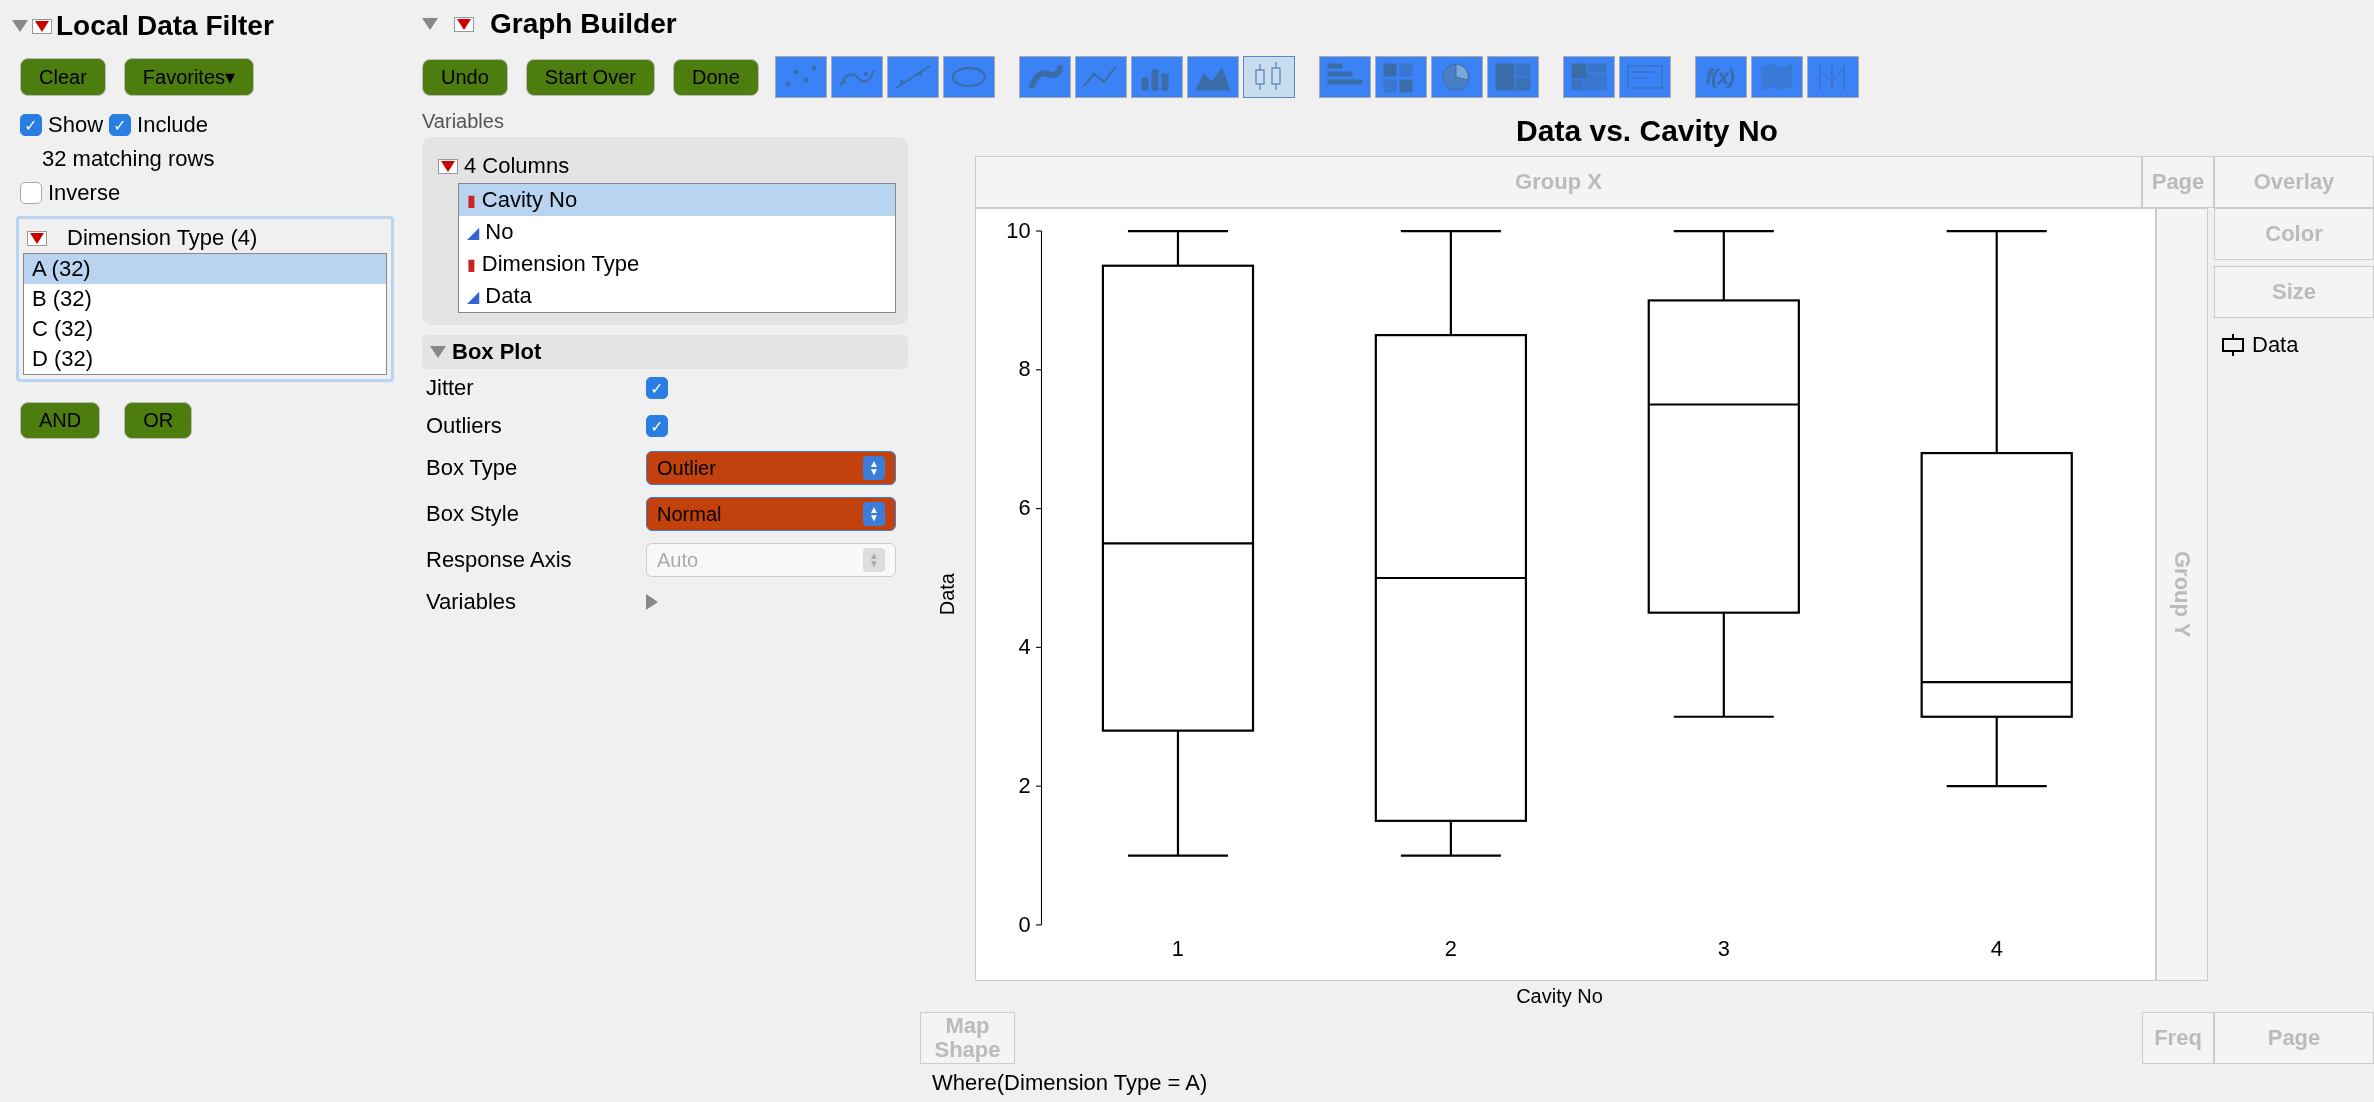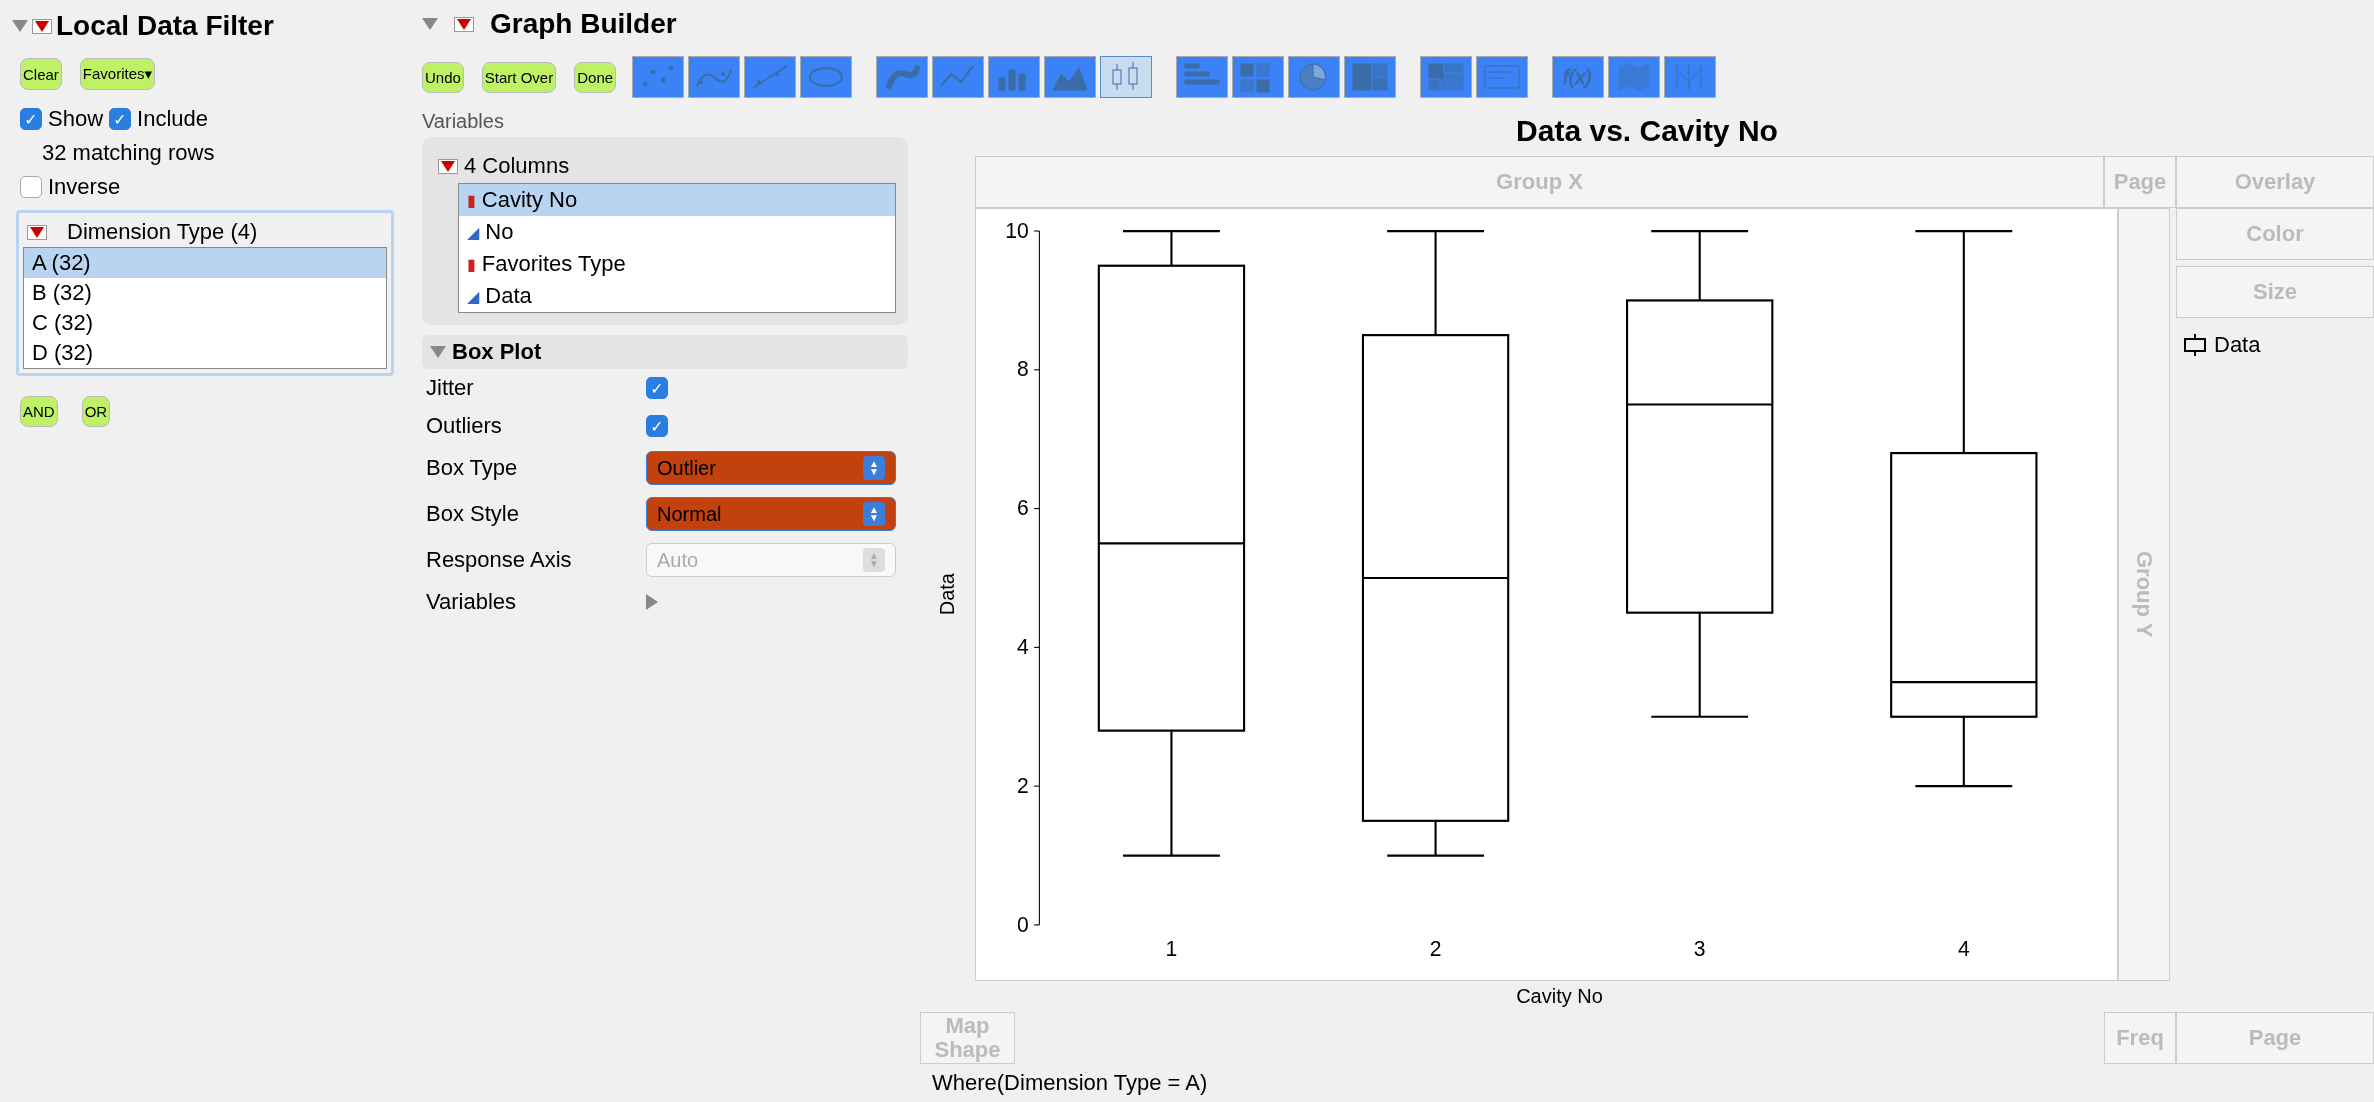--- a/index.html
+++ b/index.html
@@ -4,21 +4,21 @@
 <style>
   * { box-sizing: border-box; margin: 0; padding: 0; font-family: "Helvetica Neue", Arial, sans-serif; }
   body { background: #f0f0f0; width: 2374px; height: 1102px; overflow: hidden; font-size: 20px; }
   .app { display: flex; width: 100%; height: 100%; }
   .left-panel { width: 410px; padding: 6px 12px; }
   .right-panel { flex: 1; display: flex; flex-direction: column; justify-content: flex-end; }
   .panel-header { display: flex; align-items: center; gap: 4px; font-size: 28px; font-weight: bold; padding: 4px 0; }
   .disclosure-gray { width:0; height:0; border-left:8px solid transparent; border-right:8px solid transparent; border-top:12px solid #888; display:inline-block; }
   .disclosure-red { width:0; height:0; border-left:7px solid transparent; border-right:7px solid transparent; border-top:11px solid #c00; display:inline-block; background:#fff; }
   .red-box { border:1px solid #999; padding:1px 2px; display:inline-flex; align-items:center; background:#fff; }
-  .btn { background:#bef264; border:1px solid #bbb; border-radius:8px; padding:6px 2px; font-size:15px; cursor:pointer; }
+  .btn { background:#4d7c0f; border:1px solid #bbb; border-radius:8px; padding:6px 18px; font-size:20px; cursor:pointer; }
   .btn-row { display:flex; gap:18px; padding:12px 8px; }
   .chk-row { display:flex; align-items:center; gap:6px; padding:4px 8px; font-size:22px; }
   .chk { width:22px; height:22px; border-radius:5px; background:#2a7de1; border:1px solid #2a7de1; display:inline-flex; align-items:center; justify-content:center; color:#fff; font-size:16px; }
   .chk.empty { background:#fff; border:1px solid #aaa; color:transparent; }
   .filter-box { border:3px solid #b8d4f0; border-radius:4px; margin:6px 4px; padding:4px; }
   .filter-head { display:flex; align-items:center; gap:20px; font-size:22px; padding:2px 4px; }
   .filter-list { border:1px solid #888; background:#fff; }
   .filter-item { padding:2px 8px; font-size:22px; }
   .filter-item.sel { background:#b8d4f0; }
   .logic-row { display:flex; gap:24px; padding:14px 8px; }
@@ -50,21 +50,21 @@
   .select.disabled { border-color:#ccc; color:#aaa; background:#f8f8f8; }
   .sel-arrows { background:#3b7dd8; color:#fff; width:22px; height:24px; border-radius:4px; display:flex; flex-direction:column; align-items:center; justify-content:center; font-size:10px; line-height:8px; }
   .sel-arrows.dis { background:#ddd; color:#aaa; }
   
   .chart-title { text-align:center; font-size:30px; font-weight:bold; padding:8px 0; }
   .chart-area { display:flex; flex:1; }
   .chart-main { flex:1; background:#fff; border:1px solid #ccc; position:relative; }
   .drop-zone { background:#f4f4f4; border:1px solid #ccc; color:#bbb; font-size:22px; font-weight:bold; display:flex; align-items:center; justify-content:center; }
   .drop-top { height:52px; }
   .drop-side { width:52px; writing-mode:vertical-rl; }
-  .drop-btn { background:#f4f4f4; border:1px solid #ccc; color:#bbb; font-size:22px; font-weight:bold; display:flex; align-items:center; justify-content:center; width:198px; height:52px; }
+  .drop-btn { background:#f4f4f4; border:1px solid #ccc; color:#bbb; font-size:22px; font-weight:bold; display:flex; align-items:center; justify-content:center; width:160px; height:52px; }
   .drop-btn.narrow { width:72px; }
   .right-drops { display:flex; flex-direction:column; gap:6px; padding-left:6px; }
   .legend { display:flex; align-items:center; gap:8px; padding:8px; font-size:22px; }
   .legend-box { width:22px; height:14px; border:2px solid #000; position:relative; }
   .legend-box::before,.legend-box::after { content:''; position:absolute; width:2px; height:6px; background:#000; left:50%; transform:translateX(-50%); }
   .legend-box::before { top:-6px; } .legend-box::after { bottom:-6px; }
   
   .where-text { font-size:22px; padding:6px 12px; }
   .tri-right { width:0; height:0; border-top:8px solid transparent; border-bottom:8px solid transparent; border-left:12px solid #888; display:inline-block; }
 </style>
@@ -274,21 +274,21 @@
             <div class="col-item sel">
                 <span class="ico-red">▮</span>
                 <span>Cavity No</span>
               </div>
             <div class="col-item">
                 <span class="ico-blue">◢</span>
                 <span>No</span>
               </div>
             <div class="col-item">
                 <span class="ico-red">▮</span>
-                <span>Favorites Type</span>
+                <span>Dimension Type</span>
               </div>
             <div class="col-item">
                 <span class="ico-blue">◢</span>
                 <span>Data</span>
               </div>
           </div>
         </div>
         <div class="boxplot-head">
           <span class="disclosure-gray"></span>
           <span>Box Plot</span>

